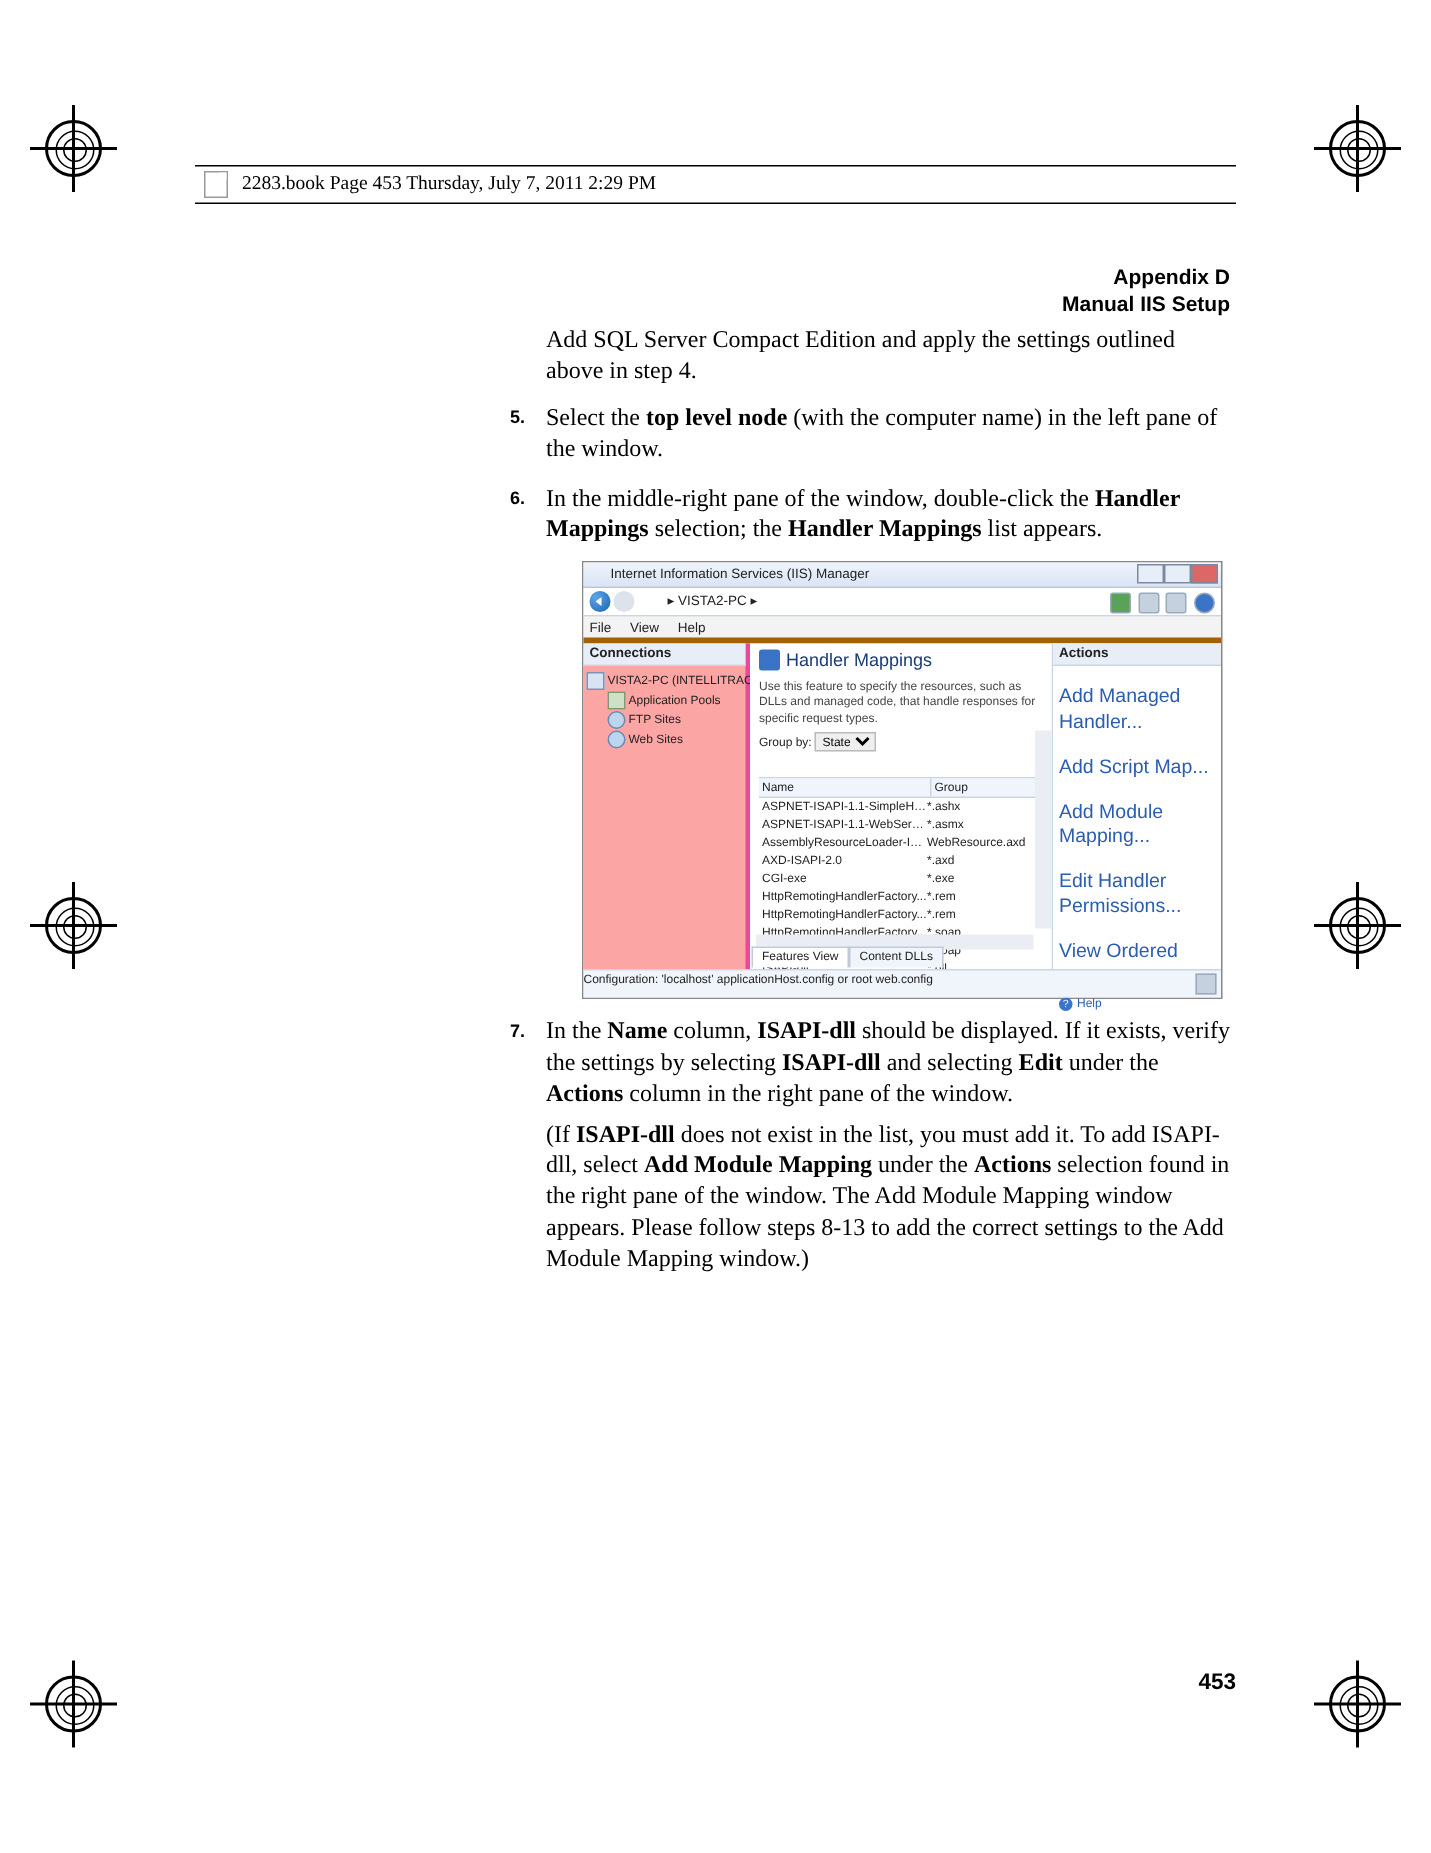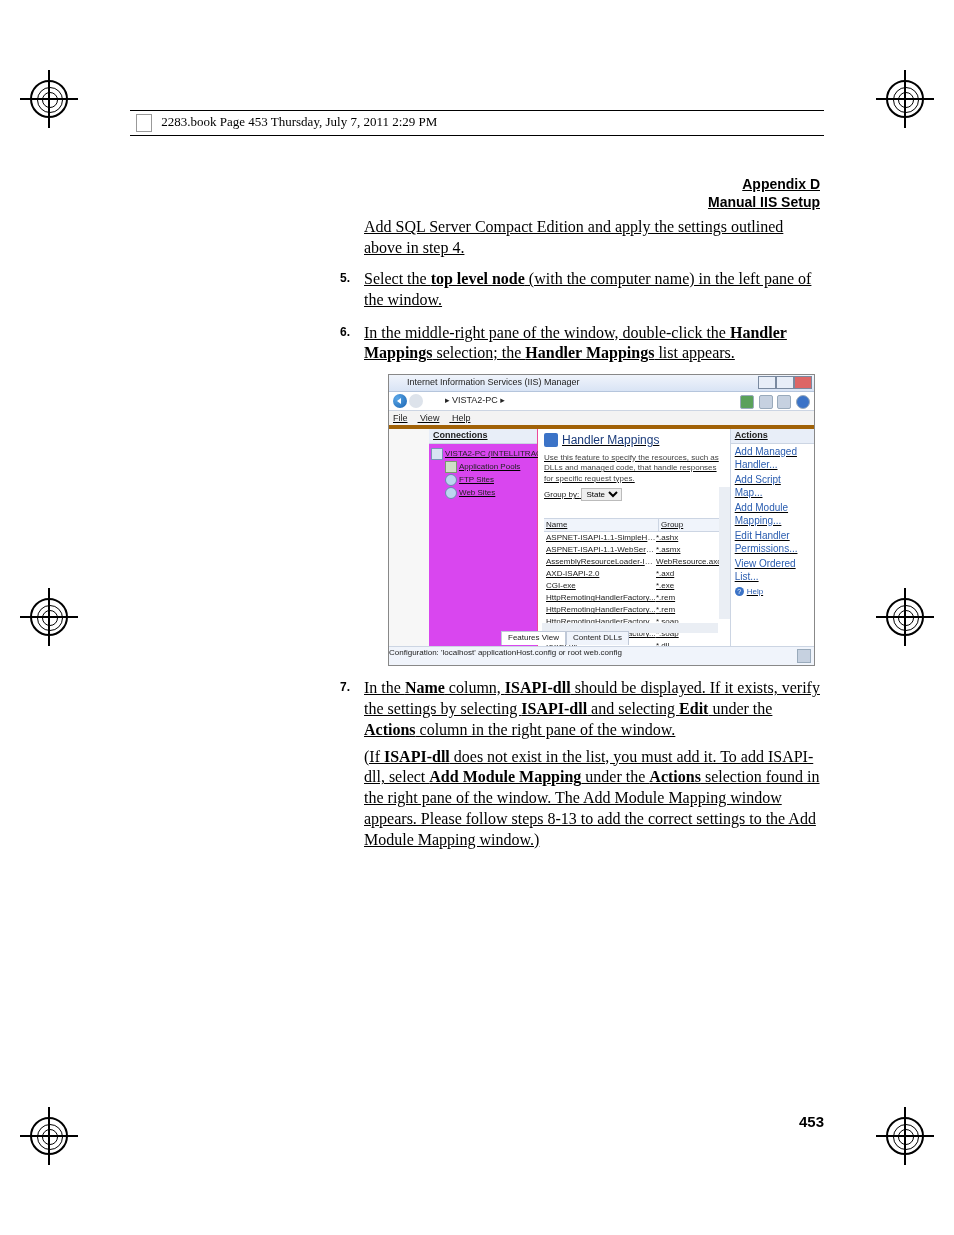--- a/index.html
+++ b/index.html
@@ -12,21 +12,21 @@
   .reg-mark.ml {left:30px;top:598px;}
   .reg-mark.mr {right:30px;top:598px;}
   .reg-mark .circles {position:absolute;width:38px;height:38px;border:2px solid #000;border-radius:50%;box-sizing:border-box;}
   .reg-mark .circles::before {content:"";position:absolute;top:5px;left:5px;width:24px;height:24px;border:1px solid #000;border-radius:50%;}
   .reg-mark .circles::after {content:"";position:absolute;top:10px;left:10px;width:14px;height:14px;border:1px solid #000;border-radius:50%;}
   .cross-h {position:absolute;top:50%;left:-10px;width:58px;height:2px;background:#000;transform:translateY(-1px);}
   .cross-v {position:absolute;left:50%;top:-10px;height:58px;width:2px;background:#000;transform:translateX(-1px);}
   .book-header {position:absolute;left:130px;top:110px;right:130px;border-top:1px solid #000;border-bottom:1px solid #000;padding:3px 0 3px 6px;font-size:13px;}
   .book-header .pgicon {display:inline-block;width:14px;height:16px;border:1px solid #999;margin-right:6px;vertical-align:middle;position:relative;}
   .book-header .pgicon::after {content:"";position:absolute;right:0;top:0;width:0;height:0;border-top:5px solid #fff;border-left:5px solid transparent;}
-  .content {position:absolute;left:340px;top:175px;width:480px;font-size:16px;line-height:1.3;text-decoration:underline;}
+  .content {position:absolute;left:340px;top:175px;width:480px;font-size:16px;line-height:1.3;}
   .hdr-right {text-align:right;font-family:Arial,Helvetica,sans-serif;font-weight:bold;font-size:14px;margin-bottom:6px;}
   .para {margin:0 0 10px 24px;}
   .numlist {list-style:none;padding:0;margin:0;}
   .numlist li {position:relative;padding-left:24px;margin-bottom:12px;}
   .numlist li .num {position:absolute;left:0;top:2px;font-family:Arial,Helvetica,sans-serif;font-size:12px;font-weight:bold;}
   .numlist p {margin:0 0 6px 0;}
   strong {font-weight:bold;}
 
   
   .shot {width:425px;height:290px;border:1px solid #888;background:#f7f7f7;margin:10px 0 12px 24px;font-family:"Segoe UI",Arial,sans-serif;font-size:9px;color:#222;position:relative;}
@@ -40,21 +40,21 @@
   .shot .navrow .back::after {content:"";position:absolute;left:4px;top:4px;width:0;height:0;border-top:3px solid transparent;border-bottom:3px solid transparent;border-right:4px solid #fff;}
   .shot .navrow .fwd {position:absolute;left:20px;top:2px;width:14px;height:14px;border-radius:50%;background:#dde3eb;}
   .shot .navrow .bc {position:absolute;left:56px;top:3px;}
   .shot .navrow .ricons {position:absolute;right:4px;top:3px;}
   .shot .navrow .ricons span {display:inline-block;width:12px;height:12px;margin-left:2px;background:#c6d1e0;border:1px solid #9ab;border-radius:2px;}
   .shot .navrow .ricons span.g {background:#5aa15a;}
   .shot .navrow .ricons span.q {background:#3b73c7;border-radius:50%;}
   .shot .menubar {height:14px;background:#f3f3f3;border-bottom:4px solid #a16207;padding-left:4px;line-height:14px;}
   .shot .menubar span {margin-right:10px;}
   .shot .body {display:flex;height:222px;}
-  .shot .conn {width:108px;border-right:1px solid #ec4899;background:#d946ef;margin-left:40px;}
+  .shot .conn {width:108px;border-right:3px solid #ec4899;background:#fca5a5;}
   .shot .conn .ch {background:#e8eef8;border-bottom:1px solid #ccd5e3;padding:1px 4px;font-weight:bold;}
   .shot .conn .tree {padding:3px 2px 2px 2px;font-size:8px;line-height:13px;}
   .shot .conn .tree .n0 {white-space:nowrap;}
   .shot .conn .tree .n1 {padding-left:14px;white-space:nowrap;}
   .shot .conn .ic {display:inline-block;width:10px;height:10px;margin-right:2px;vertical-align:middle;background:#cfe0c7;border:1px solid #7a9a70;}
   .shot .conn .ic.srv {background:#d8e4f3;border-color:#7a93b8;}
   .shot .conn .ic.globe {border-radius:50%;background:#bcd6f0;border-color:#6a8ab0;}
   .shot .mid {flex:1;background:#fff;padding:4px 6px;position:relative;}
   .shot .mid .hm {font-size:12px;color:#1a3b7a;margin:0 0 4px 18px;}
   .shot .mid .hmic {position:absolute;left:6px;top:4px;width:14px;height:14px;background:#3b73c7;border-radius:2px;}
@@ -69,21 +69,21 @@
   .shot .mid .tbl .row {display:flex;font-size:8px;padding:0 2px;line-height:12px;}
   .shot .mid .tbl .row .c1 {width:110px;overflow:hidden;text-overflow:ellipsis;white-space:nowrap;}
   .shot .mid .tbl .row .c2 {flex:1;}
   .shot .mid .sbv {position:absolute;right:0;top:58px;width:11px;bottom:32px;background:#eaeef4;}
   .shot .mid .sbh {position:absolute;left:4px;right:12px;bottom:18px;height:10px;background:#eaeef4;}
   .shot .tabs {position:absolute;left:112px;right:118px;bottom:18px;height:16px;}
   .shot .tabs span {display:inline-block;font-size:8px;padding:1px 6px;border:1px solid #c0c9d8;border-bottom:none;background:#f0f4fb;margin-right:0;}
   .shot .tabs span.act {background:#fff;}
   .shot .act-pane {width:112px;border-left:1px solid #ccd5e3;background:#fff;}
   .shot .act-pane .ah {background:#e8eef8;border-bottom:1px solid #ccd5e3;padding:1px 4px;font-weight:bold;}
-  .shot .act-pane a {display:block;color:#2a5db0;font-size:10px;padding:1px 4px;text-decoration:none;}
+  .shot .act-pane a {display:block;color:#2a5db0;font-size:13px;padding:1px 4px;text-decoration:none;margin-top:11px;}
   .shot .act-pane .help {padding:3px 4px;color:#2a5db0;font-size:8px;}
   .shot .act-pane .help .hi {display:inline-block;width:9px;height:9px;border-radius:50%;background:#3b73c7;color:#fff;text-align:center;line-height:9px;font-size:7px;margin-right:3px;}
   .shot .status {position:absolute;left:0;right:0;bottom:0;height:16px;background:#f0f4fb;border-top:1px solid #ccd5e3;padding:1px 0;font-size:8px;}
   .shot .status .sic {position:absolute;right:3px;bottom:2px;width:12px;height:12px;background:#c6d1e0;border:1px solid #9ab;}
 
   .pagenum {position:absolute;right:130px;bottom:105px;font-family:Arial,Helvetica,sans-serif;font-weight:bold;font-size:15px;}
 </style>
 </head>
 <body>
 

